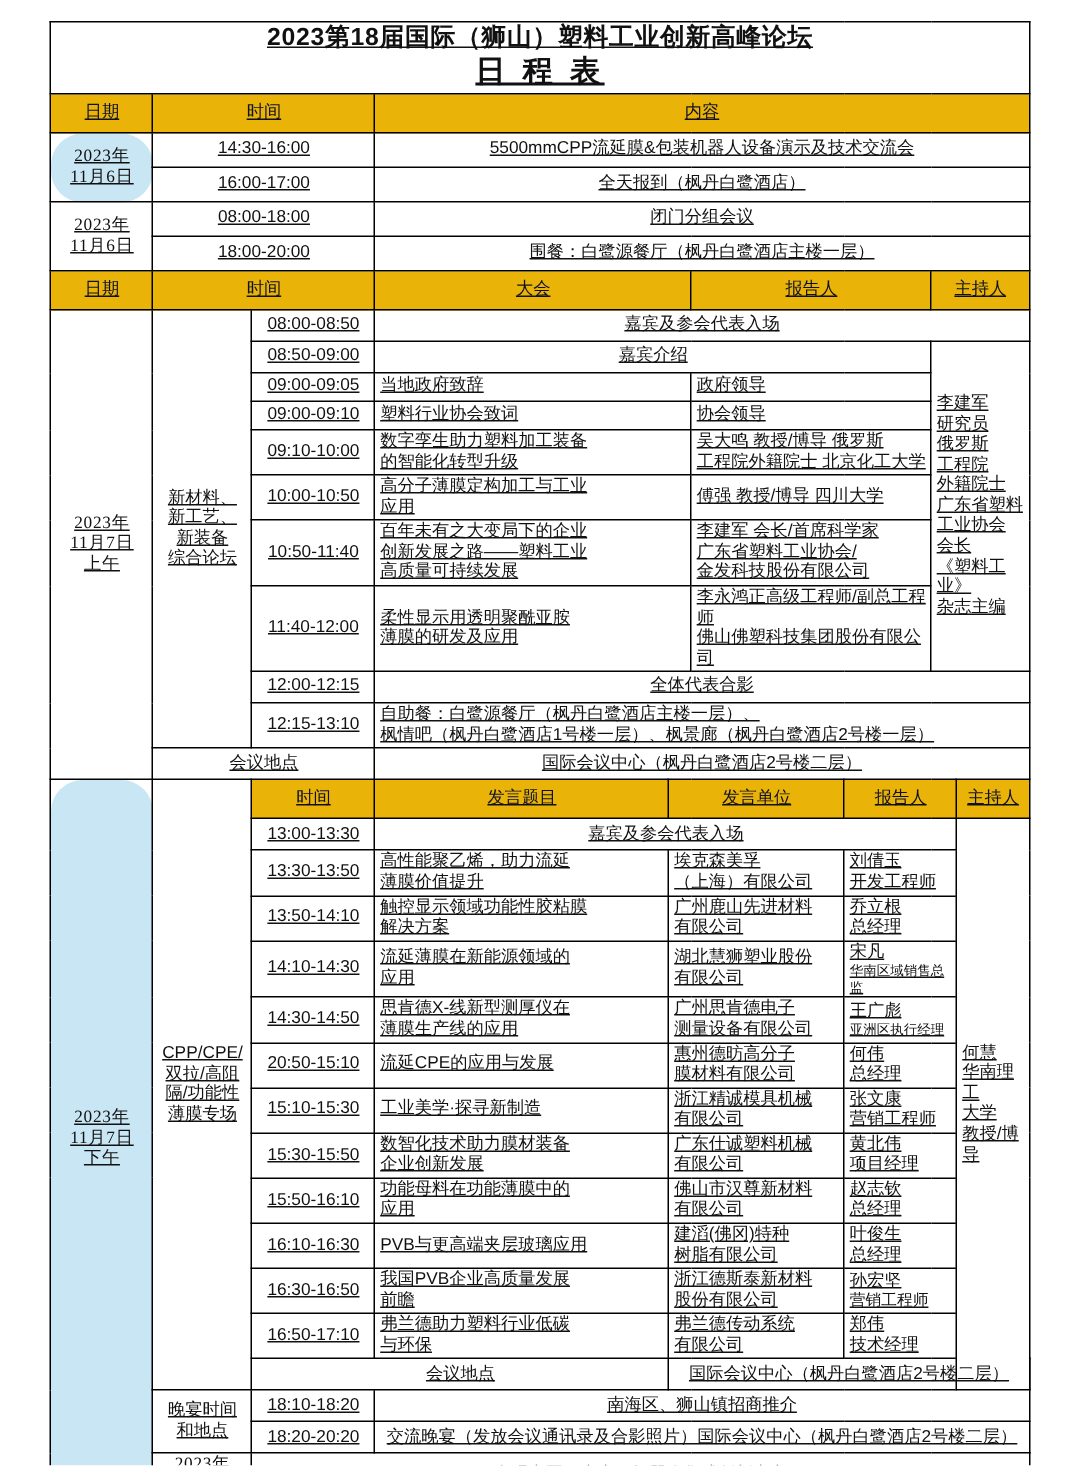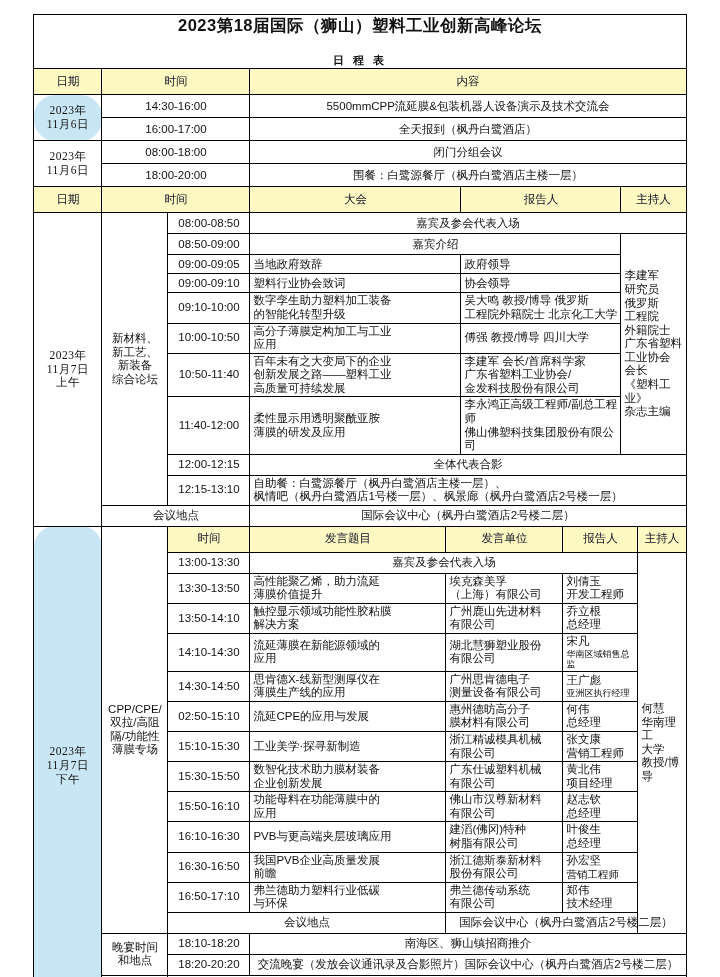--- a/index.html
+++ b/index.html
@@ -1,24 +1,24 @@
 <!DOCTYPE html>
 <html><head>
 <meta charset="utf-8">
 <style>
   html,body{margin:0;padding:0;background:#ffffff;}
   .page{width:720px;height:977px;background:#fff;overflow:hidden;
-        font-family:"Liberation Sans","DejaVu Sans",sans-serif;color:#111;}
+        font-family:"Liberation Sans","DejaVu Sans",sans-serif;color:#111;text-decoration:underline;}
   table.sched{border-collapse:collapse;table-layout:fixed;width:652px;margin:14px auto 0;}
   table.sched td,table.sched th{border:1px solid #000;padding:1px 3px;font-size:11.5px;
         line-height:1.18;vertical-align:middle;font-weight:normal;word-break:break-all;}
   .title-cell{border:1px solid #000;text-align:center;padding:4px 0;}
   .title-line1{font-size:16.5px;font-weight:bold;letter-spacing:.5px;}
-  .title-line2{font-size:11px;font-weight:bold;letter-spacing:3px;margin-top:19px;}
-  th.hdr{background:#fef9c3;color:#0d1126;font-weight:bold;font-size:13.5px;
+  .title-line2{font-size:20px;font-weight:bold;letter-spacing:3px;margin-top:2px;}
+  th.hdr{background:#eab308;color:#0d1126;font-weight:bold;font-size:13.5px;
          text-align:center;height:23px;}
   .pre{white-space:pre-line;border-radius:21px;}
   .c{text-align:center;}
   .t{text-align:center;font-size:13px;font-family:"Liberation Sans",sans-serif;}
   .date{font-family:"Liberation Serif","DejaVu Serif",serif;font-weight:bold;
         text-align:center;font-size:12.5px;letter-spacing:.5px;}
   .blue{background:#c9e6f4;}
   .forum{font-weight:bold;text-align:center;font-size:12px;}
   .mod{font-size:11.5px;vertical-align:middle;padding-left:3px;}
   .b{font-weight:bold;}
@@ -228,21 +228,21 @@
     <td class="pre">思肯德X-线新型测厚仪在
 薄膜生产线的应用</td>
     <td colspan="2" class="pre">广州思肯德电子
 测量设备有限公司</td>
     <td colspan="2" class="spk2">
       <div>王广彪</div>
       <div class="tsm">亚洲区执行经理</div>
     </td>
   </tr>
   <tr>
-    <td class="t">02:50-15:10</td>
+    <td class="t">20:50-15:10</td>
     <td class="pre">流延CPE的应用与发展</td>
     <td colspan="2" class="pre">惠州德昉高分子
 膜材料有限公司</td>
     <td colspan="2" class="spk2">
       <div>何伟</div>
       <div>总经理</div>
     </td>
   </tr>
   <tr>
     <td class="t">15:10-15:30</td>

